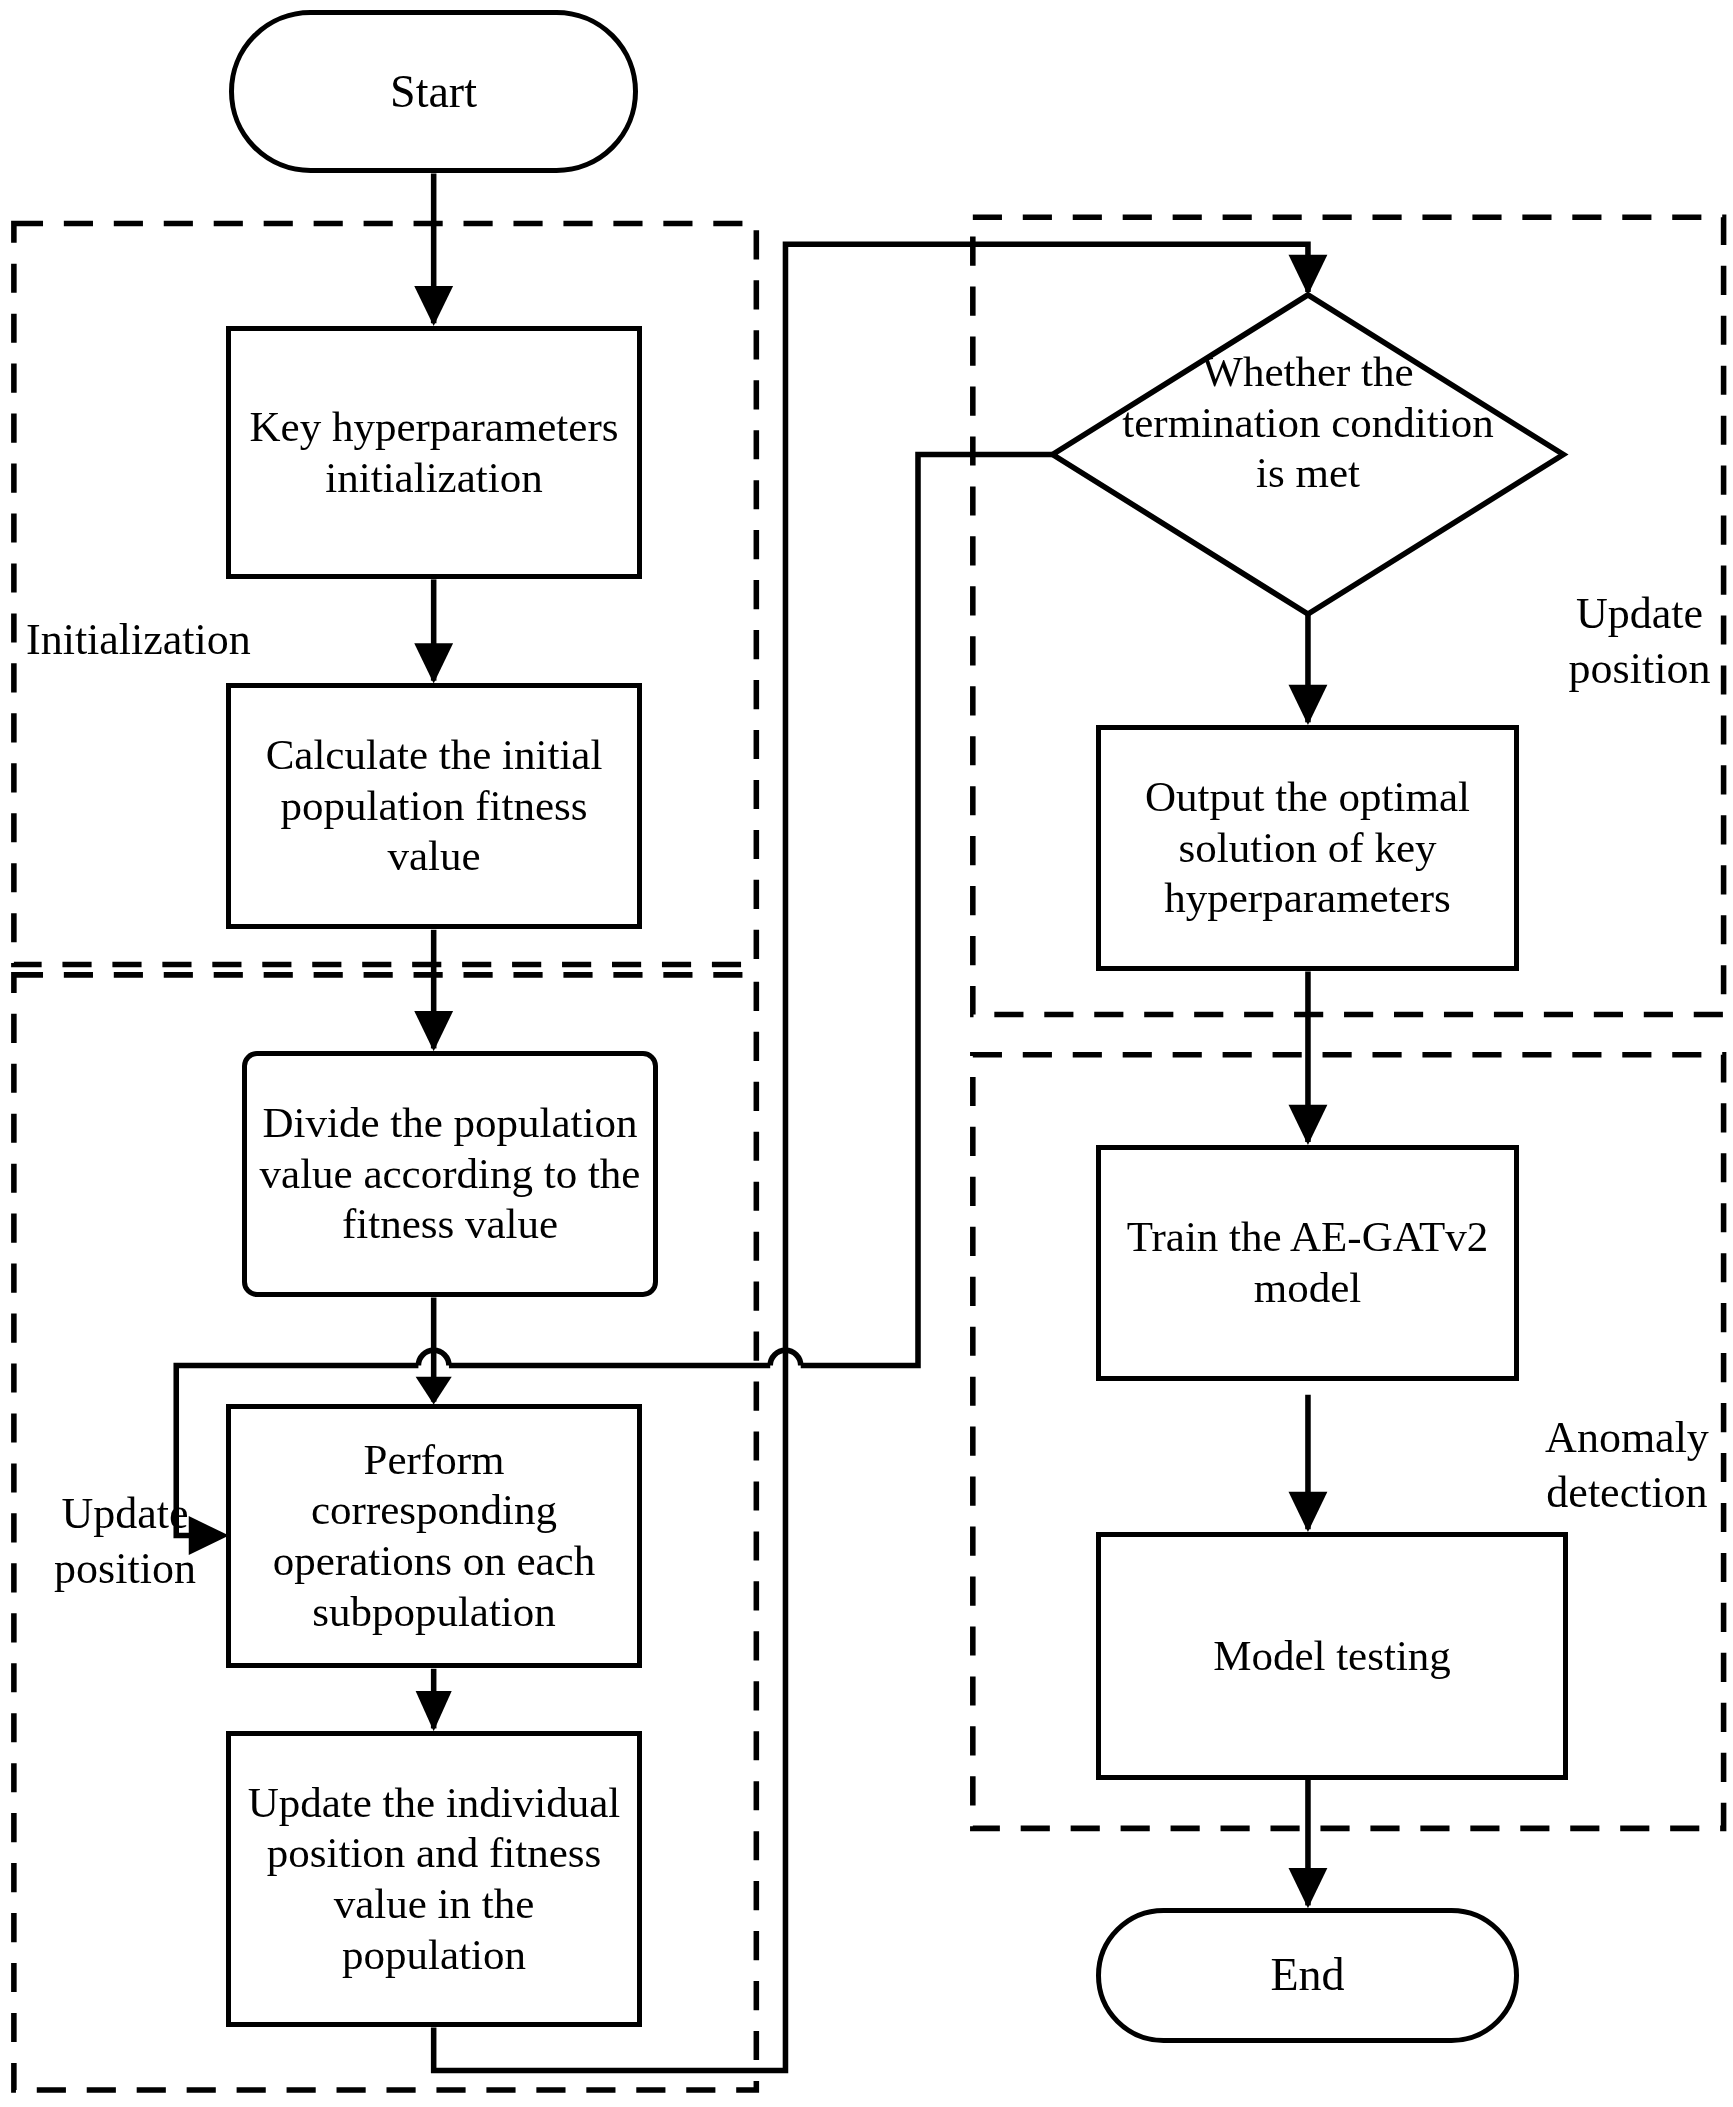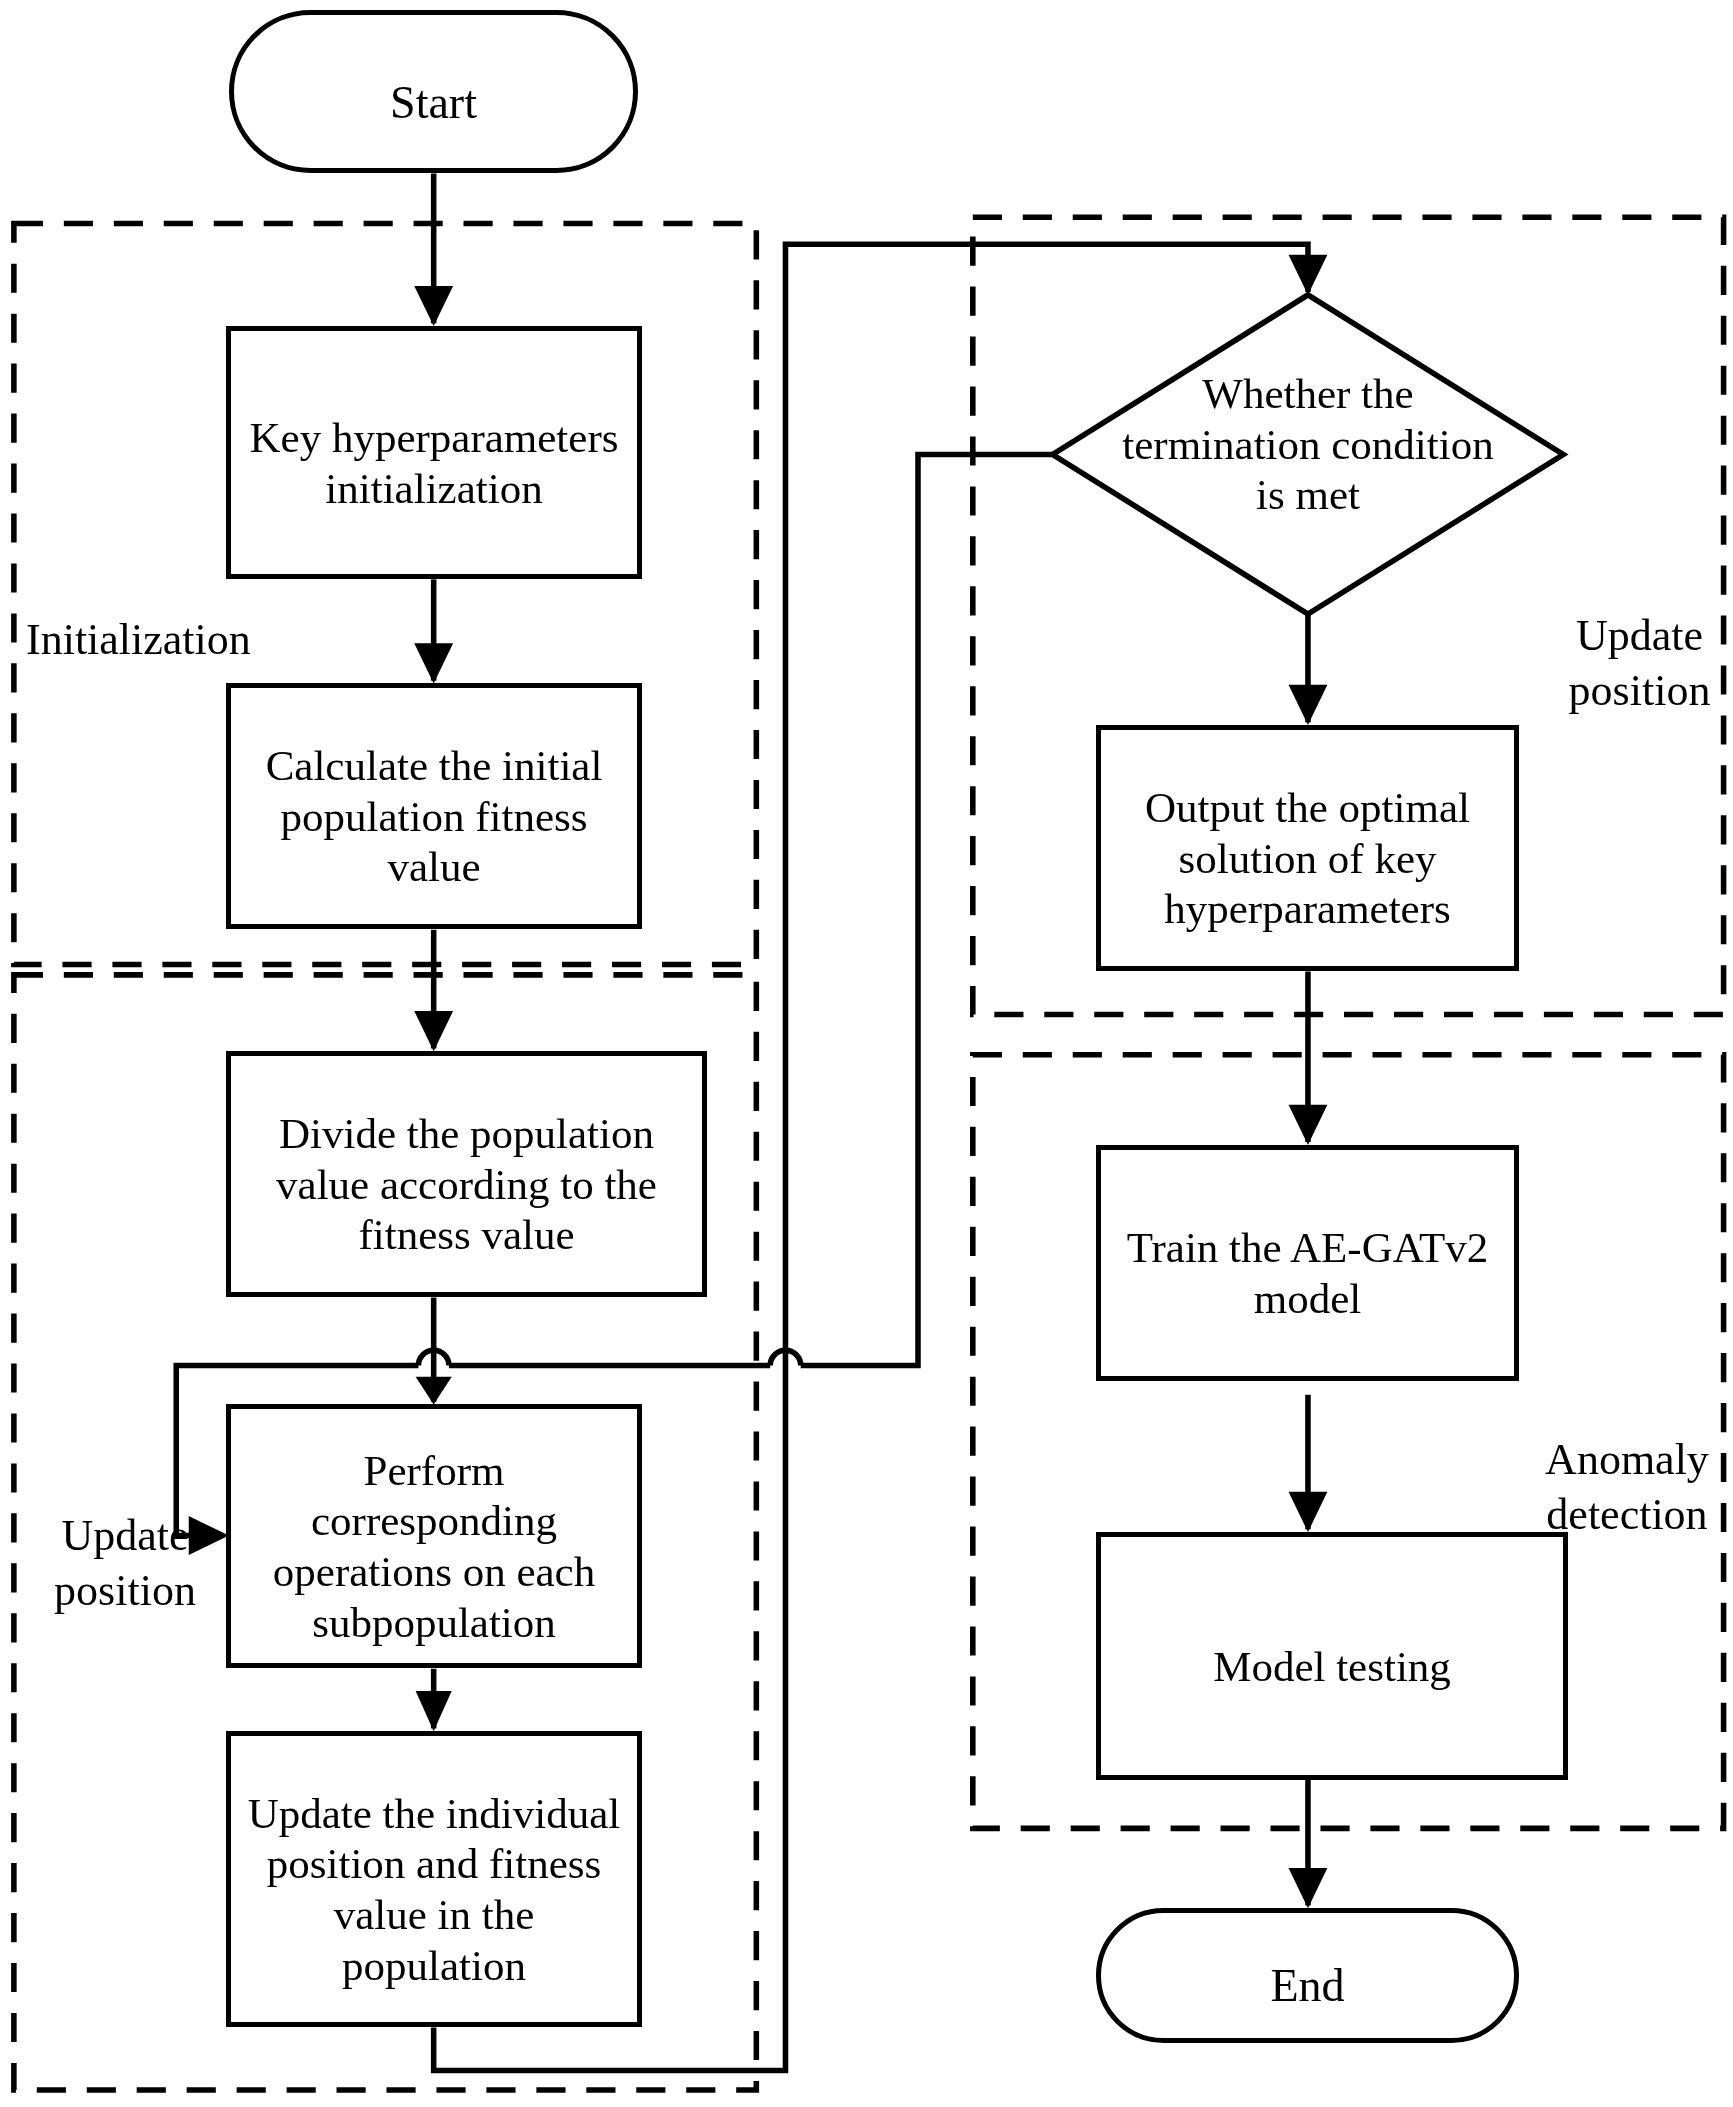--- a/index.html
+++ b/index.html
@@ -6,21 +6,21 @@
   #canvas{position:relative;width:1734px;height:2108px;background:#ffffff;
           font-family:"Liberation Serif", serif;color:#000;overflow:hidden;}
   #connectors{position:absolute;left:0;top:0;}
   .node{position:absolute;box-sizing:border-box;display:flex;align-items:center;justify-content:center;
         text-align:center;background:#ffffff;border:5.6px solid #000;font-size:43px;line-height:1.18;}
   .terminator{border-radius:139px;font-size:46px;}
   .freetext{position:absolute;box-sizing:border-box;display:flex;justify-content:center;
             text-align:center;font-size:43px;line-height:1.18;background:transparent;}
   .glabel{position:absolute;font-size:44px;line-height:1.25;background:transparent;}
   .glabel.center{text-align:center;}
-  .txt{white-space:pre-line;margin-top:22px;}
+  .txt{white-space:pre-line;}
   .nowrap{white-space:nowrap;}
 </style>
 </head>
 <body>
 
 <div id="canvas">
 
   <svg id="connectors" width="1734" height="2108" viewBox="0 0 2499 3038">
 
     <g fill="none" stroke="#000" stroke-width="8" stroke-dasharray="42 30">
@@ -76,21 +76,21 @@
     <span class="txt">Key hyperparameters
 initialization</span>
   </div>
 
   <div class="node" style="left:226px;top:683px;width:416px;height:246px;">
     <span class="txt">Calculate the initial
 population fitness
 value</span>
   </div>
 
-  <div class="node" style="left:226px;top:1051px;width:481px;height:246px;">
+  <div class="node" style="left:242px;top:1051px;width:416px;height:246px;border-radius:15px;">
     <span class="txt">Divide the population
 value according to the
 fitness value</span>
   </div>
 
   <div class="node" style="left:226px;top:1731px;width:416px;height:296px;">
     <span class="txt">Update the individual
 position and fitness
 value in the
 population</span>

